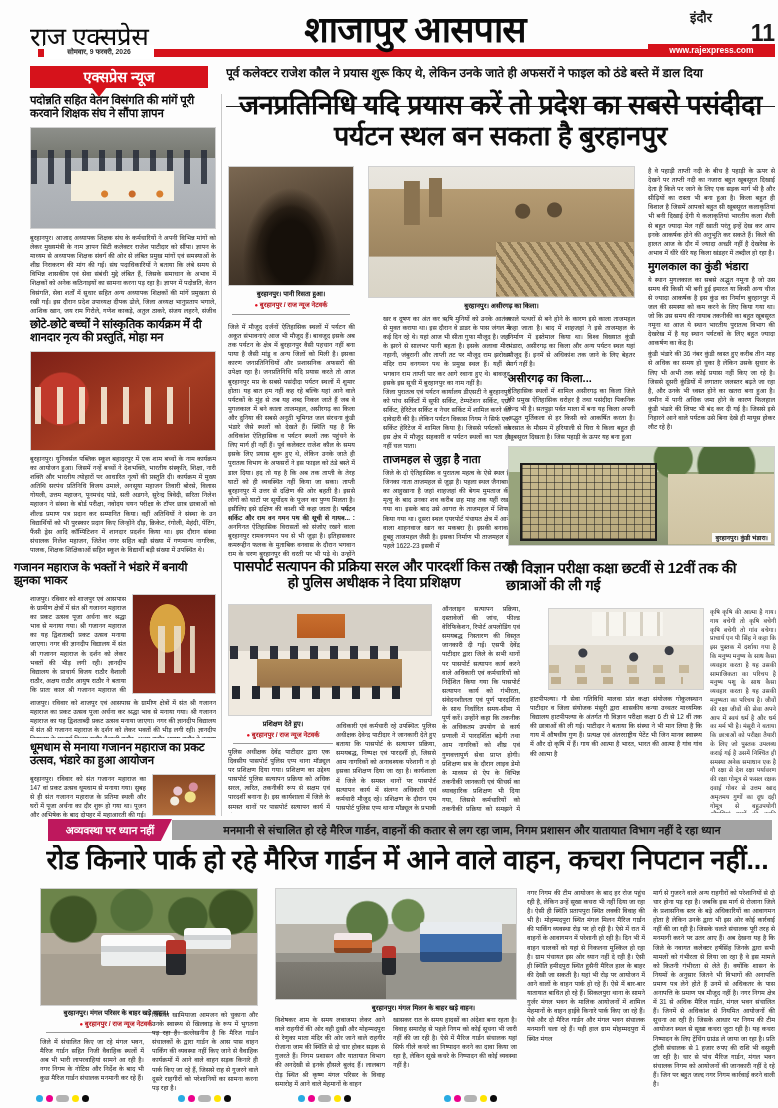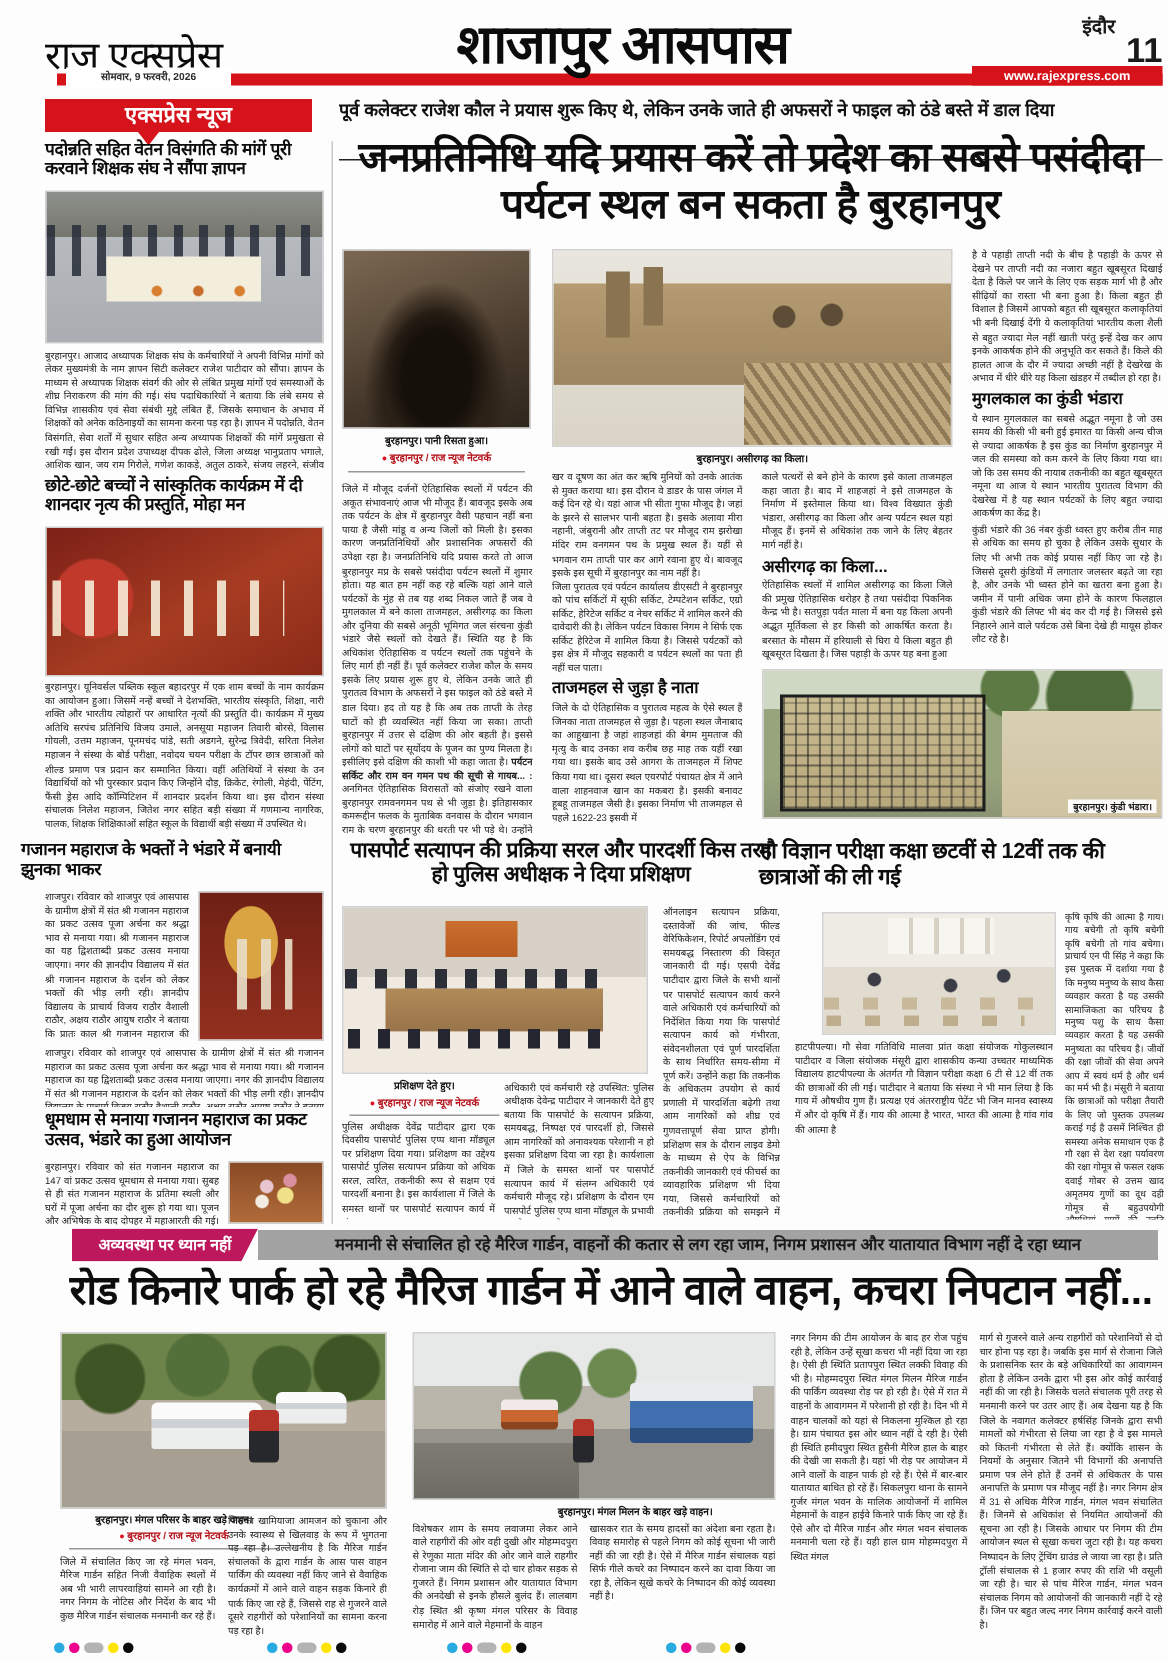--- a/index.html
+++ b/index.html
@@ -105,21 +105,21 @@
   .rd.y{background:#ffe400}.rd.k{background:#0a0a0a}
   .bold-inline{font-weight:800}
 </style>
 </head>
 <body>
 
 <div class="abs logo" style="left:30px;top:18px">राज एक्सप्रेस</div>
 <div class="abs red" style="left:38px;top:49px;width:737px;height:8px"></div>
 <div class="abs" style="left:44px;top:45px;width:110px;height:14px;background:#fff;font-size:6.8px;font-weight:800;color:#2a2a2a;text-align:center;line-height:14px;white-space:nowrap">सोमवार, 9 फरवरी, 2026</div>
 <div class="abs masthead-c" style="left:250px;top:4px;width:330px">शाजापुर आसपास</div>
-<div class="abs" style="left:690px;top:8px;width:85px;text-align:center;font-size:13px;font-weight:800">इंदौर</div>
+<div class="abs" style="left:690px;top:8px;width:85px;text-align:left;font-size:13px;font-weight:800">इंदौर</div>
 <div class="abs" style="left:690px;top:22px;width:85px;text-align:right;font-size:23px;font-weight:800;line-height:1">11</div>
 <div class="abs red" style="left:648px;top:44px;width:127px;height:13px;color:#fff;font-size:8.5px;font-weight:800;text-align:center;line-height:13px">www.rajexpress.com</div>
 
 <div class="abs badge" style="left:30px;top:66px;width:178px;height:22px">एक्सप्रेस न्यूज</div>
 <div class="abs badge-arrow" style="left:92px;top:88px"></div>
 <div class="abs lead" style="left:226px;top:64px;width:549px;height:22px">पूर्व कलेक्टर राजेश कौल ने प्रयास शुरू किए थे, लेकिन उनके जाते ही अफसरों ने फाइल को ठंडे बस्ते में डाल दिया</div>
 
 <div class="abs vsep" style="left:221px;top:94px;height:722px"></div>
 
 <div class="abs hl" style="left:30px;top:94px;width:186px;font-size:11.5px">पदोन्नति सहित वेतन विसंगति की मांगें पूरी करवाने शिक्षक संघ ने सौंपा ज्ञापन</div>
@@ -149,21 +149,21 @@
 <div class="ph ph-fort" style="left:368px;top:166px;width:267px;height:132px"></div>
 <div class="abs cap" style="left:368px;top:301px;width:267px">बुरहानपुर। असीरगढ़ का किला।</div>
 
 <div class="abs body6" style="left:228px;top:322px;width:127px;height:236px">
   <span>जिले में मौजूद दर्जनों ऐतिहासिक स्थलों में पर्यटन की अकूत संभावनाएं आज भी मौजूद हैं। बावजूद इसके अब तक पर्यटन के क्षेत्र में बुरहानपुर वैसी पहचान नहीं बना पाया है जैसी मांडू व अन्य जिलों को मिली है। इसका कारण जनप्रतिनिधियों और प्रशासनिक अफसरों की उपेक्षा रहा है। जनप्रतिनिधि यदि प्रयास करते तो आज बुरहानपुर मप्र के सबसे पसंदीदा पर्यटन स्थलों में शुमार होता। यह बात हम नहीं कह रहे बल्कि यहां आने वाले पर्यटकों के मुंह से तब यह शब्द निकल जाते हैं जब वे मुगलकाल में बने काला ताजमहल, असीरगढ़ का किला और दुनिया की सबसे अनूठी भूमिगत जल संरचना कुंडी भंडारे जैसे स्थलों को देखते हैं।</span>
   <span>स्थिति यह है कि अधिकांश ऐतिहासिक व पर्यटन स्थलों तक पहुंचने के लिए मार्ग ही नहीं हैं। पूर्व कलेक्टर राजेश कौल के समय इसके लिए प्रयास शुरू हुए थे, लेकिन उनके जाते ही पुरातत्व विभाग के अफसरों ने इस फाइल को ठंडे बस्ते में डाल दिया। हद तो यह है कि अब तक ताप्ती के तेरह घाटों को ही व्यवस्थित नहीं किया जा सका। ताप्ती बुरहानपुर में उत्तर से दक्षिण की ओर बहती है। इससे लोगों को घाटों पर सूर्योदय के पूजन का पुण्य मिलता है। इसीलिए इसे दक्षिण की काशी भी कहा जाता है।</span>
   <span class="bold-inline">पर्यटन सर्किट और राम वन गमन पथ की सूची से गायब... : </span>
   <span>अनगिनत ऐतिहासिक विरासतों को संजोए रखने वाला बुरहानपुर रामवनगमन पथ से भी जुड़ा है। इतिहासकार कमरूद्दीन फलक के मुताबिक वनवास के दौरान भगवान राम के चरण बुरहानपुर की धरती पर भी पड़े थे। उन्होंने खरगोन से बुरहानपुर तक फैले असुर</span>
 </div>
 
-<div class="abs" style="left:368px;top:314px;width:127px;height:244px;overflow:hidden">
+<div class="abs" style="left:383px;top:314px;width:127px;height:244px;overflow:hidden">
   <div class="body6">खर व दूषण का अंत कर ऋषि मुनियों को उनके आतंक से मुक्त कराया था। इस दौरान वे डाडर के पास जंगल में कई दिन रहे थे। यहां आज भी सीता गुफा मौजूद है। जहां के झरने से सालभर पानी बहता है। इसके अलावा मीरा नहानी, जंबुरानी और ताप्ती तट पर मौजूद राम झरोखा मंदिर राम वनगमन पथ के प्रमुख स्थल हैं। यहीं से भगवान राम ताप्ती पार कर आगे रवाना हुए थे। बावजूद इसके इस सूची में बुरहानपुर का नाम नहीं है।</div>
   <div class="body6">जिला पुरातत्व एवं पर्यटन कार्यालय डीएसटी ने बुरहानपुर को पांच सर्किटों में सूफी सर्किट, टेम्पटेशन सर्किट, एग्रो सर्किट, हेरिटेज सर्किट व नेचर सर्किट में शामिल करने की दावेदारी की है। लेकिन पर्यटन विकास निगम ने सिर्फ एक सर्किट हेरिटेज में शामिल किया है। जिससे पर्यटकों को इस क्षेत्र में मौजूद सहकारी व पर्यटन स्थलों का पता ही नहीं चल पाता।</div>
   <div class="subhead">ताजमहल से जुड़ा है नाता</div>
   <div class="body6">जिले के दो ऐतिहासिक व पुरातत्व महत्व के ऐसे स्थल हैं जिनका नाता ताजमहल से जुड़ा है। पहला स्थल जैनाबाद का आहुखाना है जहां शाहजहां की बेगम मुमताज की मृत्यु के बाद उनका शव करीब छह माह तक यहीं रखा गया था। इसके बाद उसे आगरा के ताजमहल में शिफ्ट किया गया था। दूसरा स्थल एयरपोर्ट पंचायत क्षेत्र में आने वाला शाहनवाज खान का मकबरा है। इसकी बनावट हूबहू ताजमहल जैसी है। इसका निर्माण भी ताजमहल से पहले 1622-23 इसवी में</div>
 </div>
 
 <div class="abs" style="left:508px;top:314px;width:127px;height:128px;overflow:hidden">
   <div class="body6">काले पत्थरों से बने होने के कारण इसे काला ताजमहल कहा जाता है। बाद में शाहजहां ने इसे ताजमहल के निर्माण में इस्तेमाल किया था। विश्व विख्यात कुंडी भंडारा, असीरगढ़ का किला और अन्य पर्यटन स्थल यहां मौजूद हैं। इनमें से अधिकांश तक जाने के लिए बेहतर मार्ग नहीं है।</div>
   <div class="subhead">असीरगढ़ का किला...</div>
   <div class="body6">ऐतिहासिक स्थलों में शामिल असीरगढ़ का किला जिले की प्रमुख ऐतिहासिक धरोहर है तथा पसंदीदा पिकनिक केन्द्र भी है। सतपुड़ा पर्वत माला में बना यह किला अपनी अद्भुत मूर्तिकला से हर किसी को आकर्षित करता है। बरसात के मौसम में हरियाली से घिरा ये किला बहुत ही खूबसूरत दिखता है। जिस पहाड़ी के ऊपर यह बना हुआ</div>

